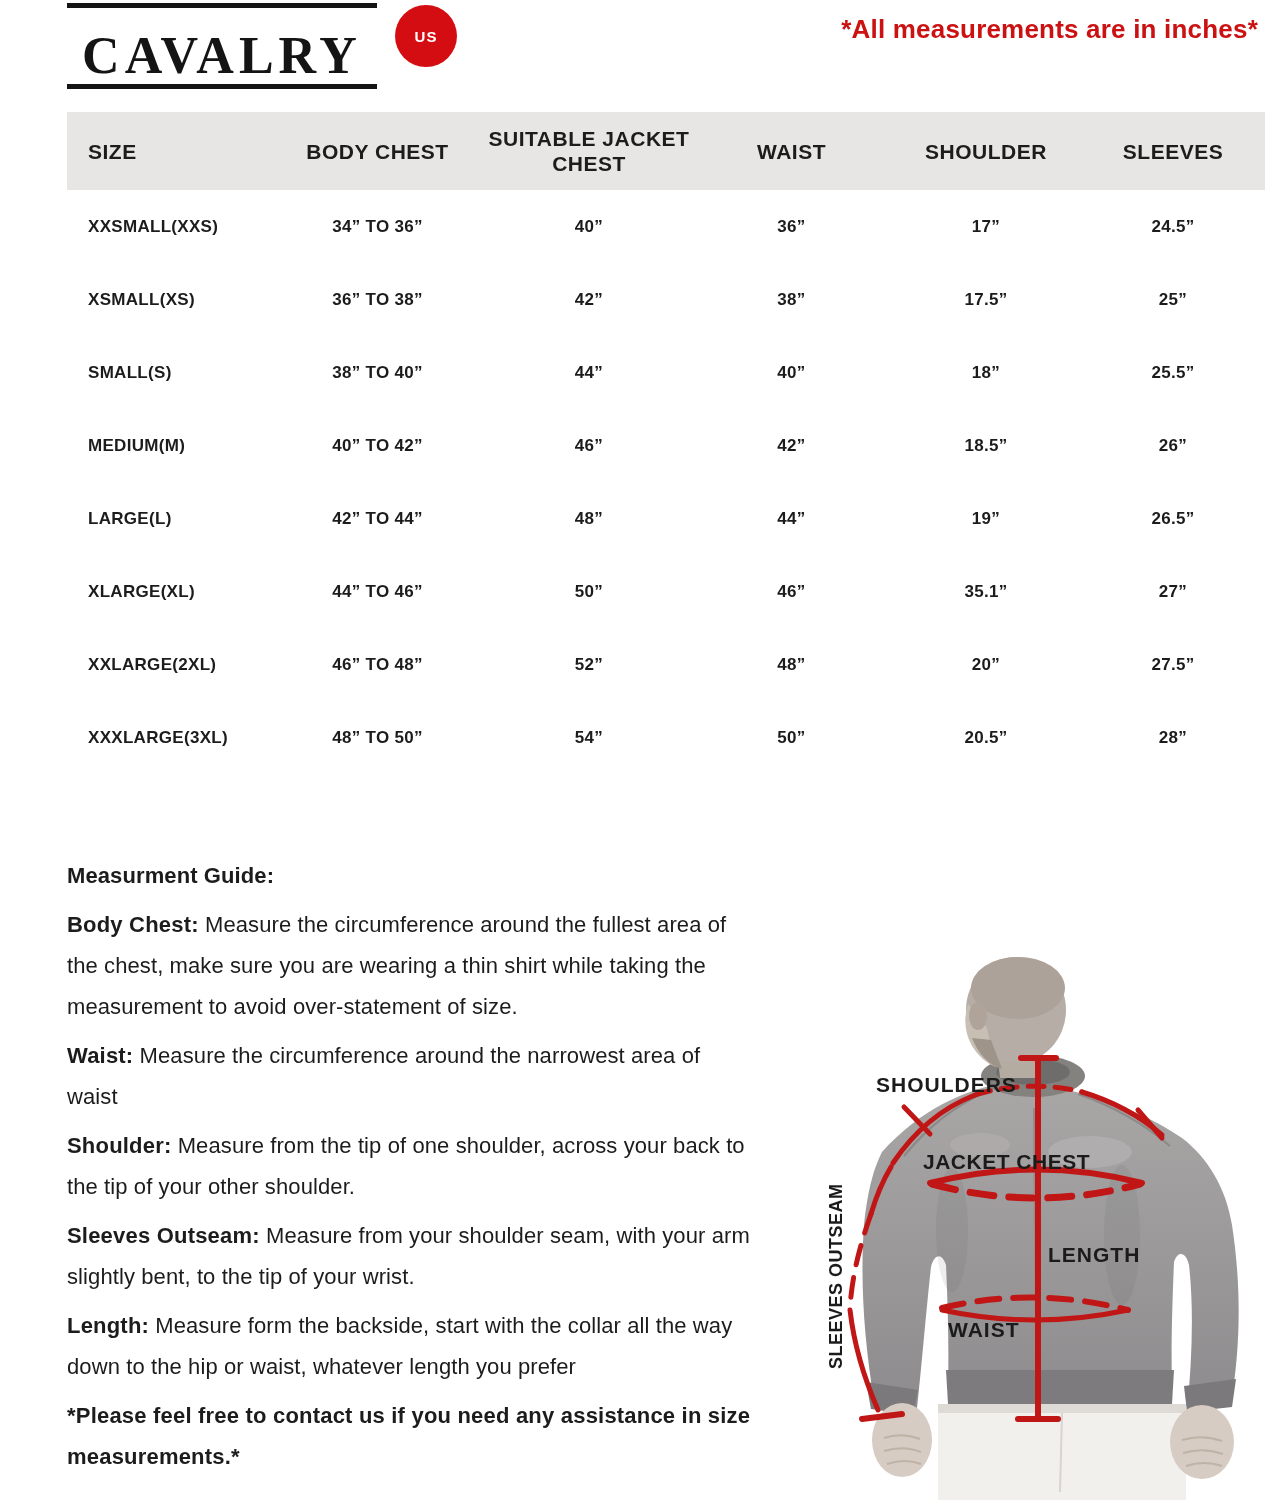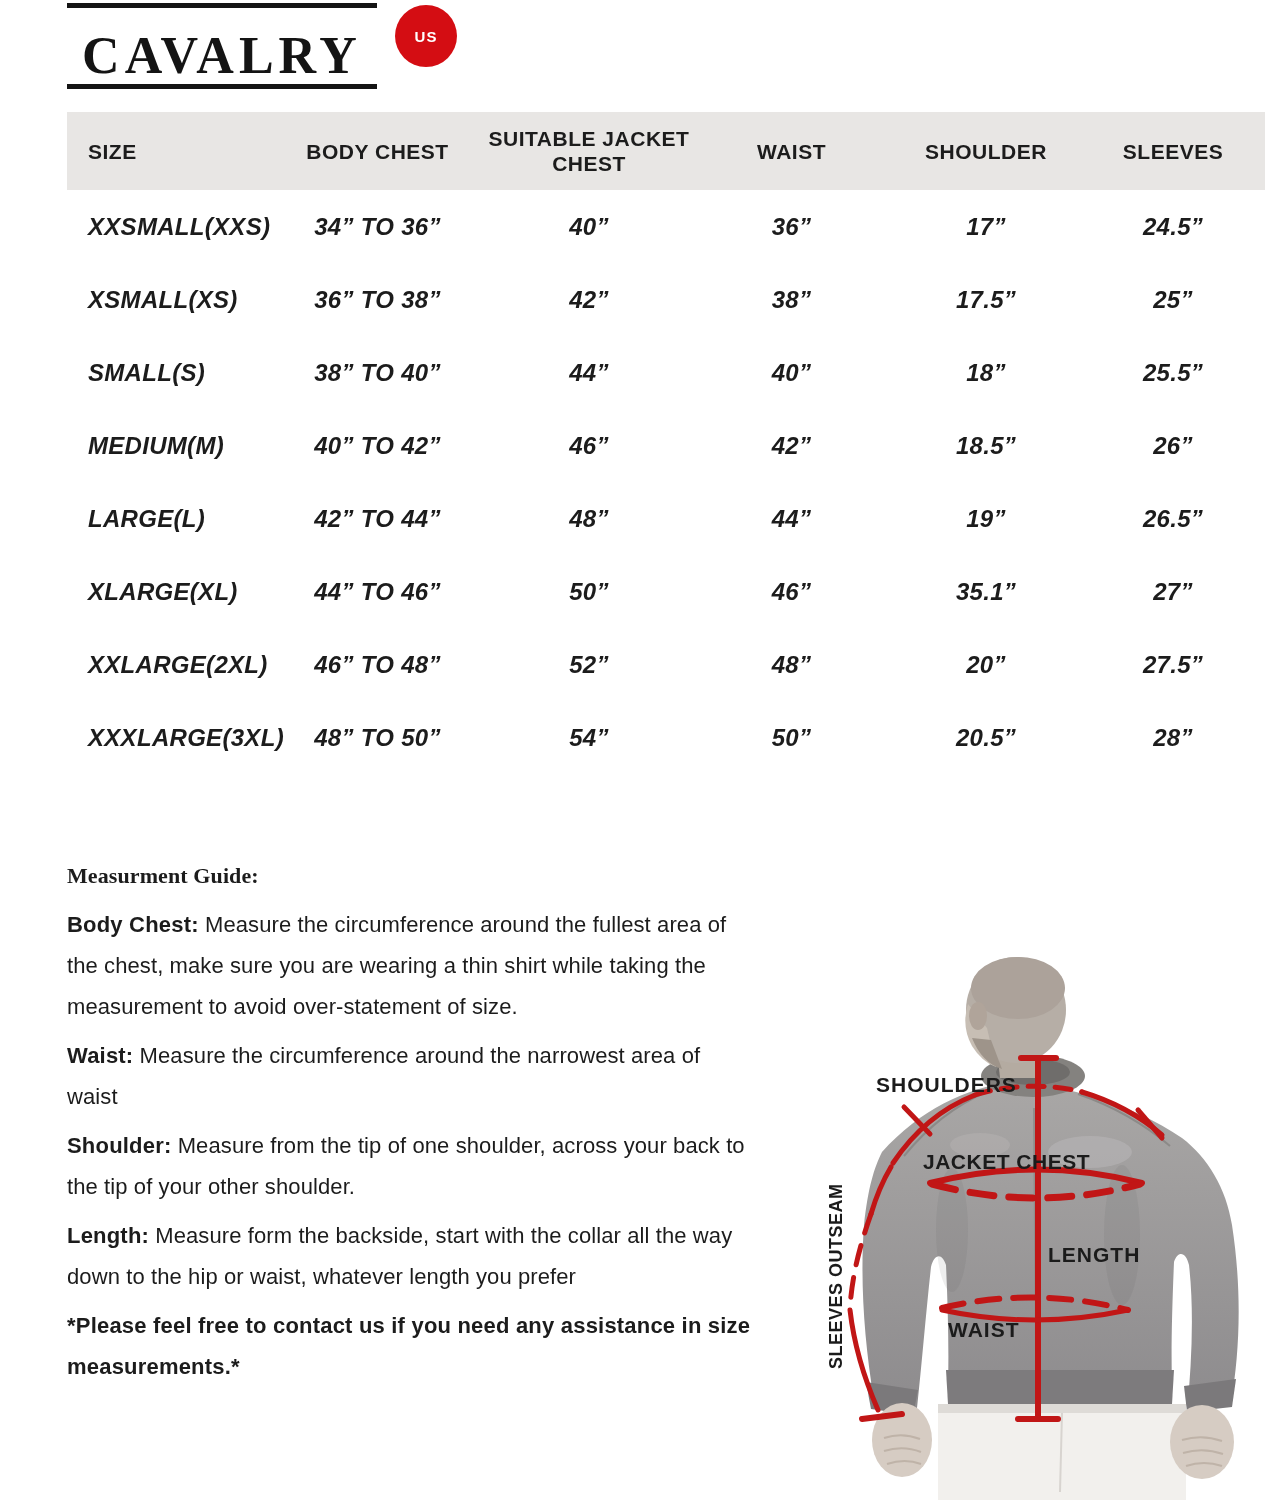--- a/index.html
+++ b/index.html
@@ -18,48 +18,49 @@
                font-size:26px;letter-spacing:0.2px;}
 
   
   .size-table{position:absolute;left:67px;top:112px;width:1198px;}
   .thead,.trow{display:grid;grid-template-columns:202px 217px 206px 199px 190px 184px;
                align-items:center;}
   .thead{height:78px;background:#e8e6e4;}
   .thead .cell{font-size:21px;font-weight:bold;letter-spacing:0.5px;text-align:center;
                line-height:25px;}
   .trow{position:relative;height:73px;}
-  .trow .cell{font-size:24px;font-weight:bold;text-align:center;letter-spacing:0.3px;font-style:italic;}
+  .trow .cell{font-size:17px;font-weight:bold;text-align:center;letter-spacing:0.3px;}
   .cell.size{text-align:left;padding-left:21px;}
   .trow.gray::before{content:"";position:absolute;left:0;right:0;top:3px;bottom:3px;
                      background:#ececeb;z-index:-1;}
   .trow.xl::before{left:-67px;right:78px;background:#ebebea;}
 
   
   .guide{position:absolute;left:67px;top:855px;width:690px;}
-  .guide-title{font-size:23px;font-weight:bold;margin:0 0 8px 0;line-height:41px;font-family:Liberation Serif, serif;}
+  .guide-title{font-size:23px;font-weight:bold;margin:0 0 8px 0;line-height:41px;}
   .guide p{margin:0 0 8px 0;font-size:22px;line-height:41px;letter-spacing:0.1px;}
   .guide p strong{letter-spacing:0.2px;margin-top:16px;}
 
   
   .figure{position:absolute;left:790px;top:920px;width:478px;height:580px;}
   .figure svg{display:block;}
   .diag-label{font-family:"Liberation Sans", sans-serif;font-weight:bold;fill:#1b1b1b;}
 </style>
 </head>
 <body>
 
 <div class="canvas">
 
   <div class="logo">
     <div class="logo-text">CAVALRY</div>
   </div>
   <div class="us-badge">
     <span>US</span>
   </div>
+  <div class="inches-note">*All measurements are in inches*</div>
 
   <div class="size-table">
     <div class="thead">
       <div class="cell size">SIZE</div>
       <div class="cell">BODY CHEST</div>
       <div class="cell">SUITABLE JACKET CHEST</div>
       <div class="cell">WAIST</div>
       <div class="cell">SHOULDER</div>
       <div class="cell">SLEEVES</div>
     </div>
@@ -128,20 +129,21 @@
       <div class="cell">20.5”</div>
       <div class="cell">28”</div>
     </div>
   </div>
 
   <div class="guide">
     <p class="guide-title">Measurment Guide:</p>
     <p><strong>Body Chest:</strong> <span>Measure the circumference around the fullest area of the chest, make sure you are wearing a thin shirt while taking the measurement to avoid over-statement of size.</span></p>
     <p><strong>Waist:</strong> <span>Measure the circumference around the narrowest area of waist</span></p>
     <p><strong>Shoulder:</strong> <span>Measure from the tip of one shoulder, across your back to the tip of your other shoulder.</span></p>
+    <p><strong>Sleeves Outseam:</strong> <span>Measure from your shoulder seam, with your arm slightly bent, to the tip of your wrist.</span></p>
     <p><strong>Length:</strong> <span>Measure form the backside, start with the collar all the way down to the hip or waist, whatever length you prefer</span></p>
     <p><strong>*Please feel free to contact us if you need any assistance in size measurements.*</strong></p>
   </div>
 
   <div class="figure">
     <svg width="478" height="580" viewBox="0 0 478 580" xmlns="http://www.w3.org/2000/svg">
       <defs>
         <linearGradient id="gJacket" x1="0" y1="0" x2="0" y2="1">
           <stop offset="0" stop-color="#a9a7a6"></stop>
           <stop offset="1" stop-color="#8d8b8d"></stop>

